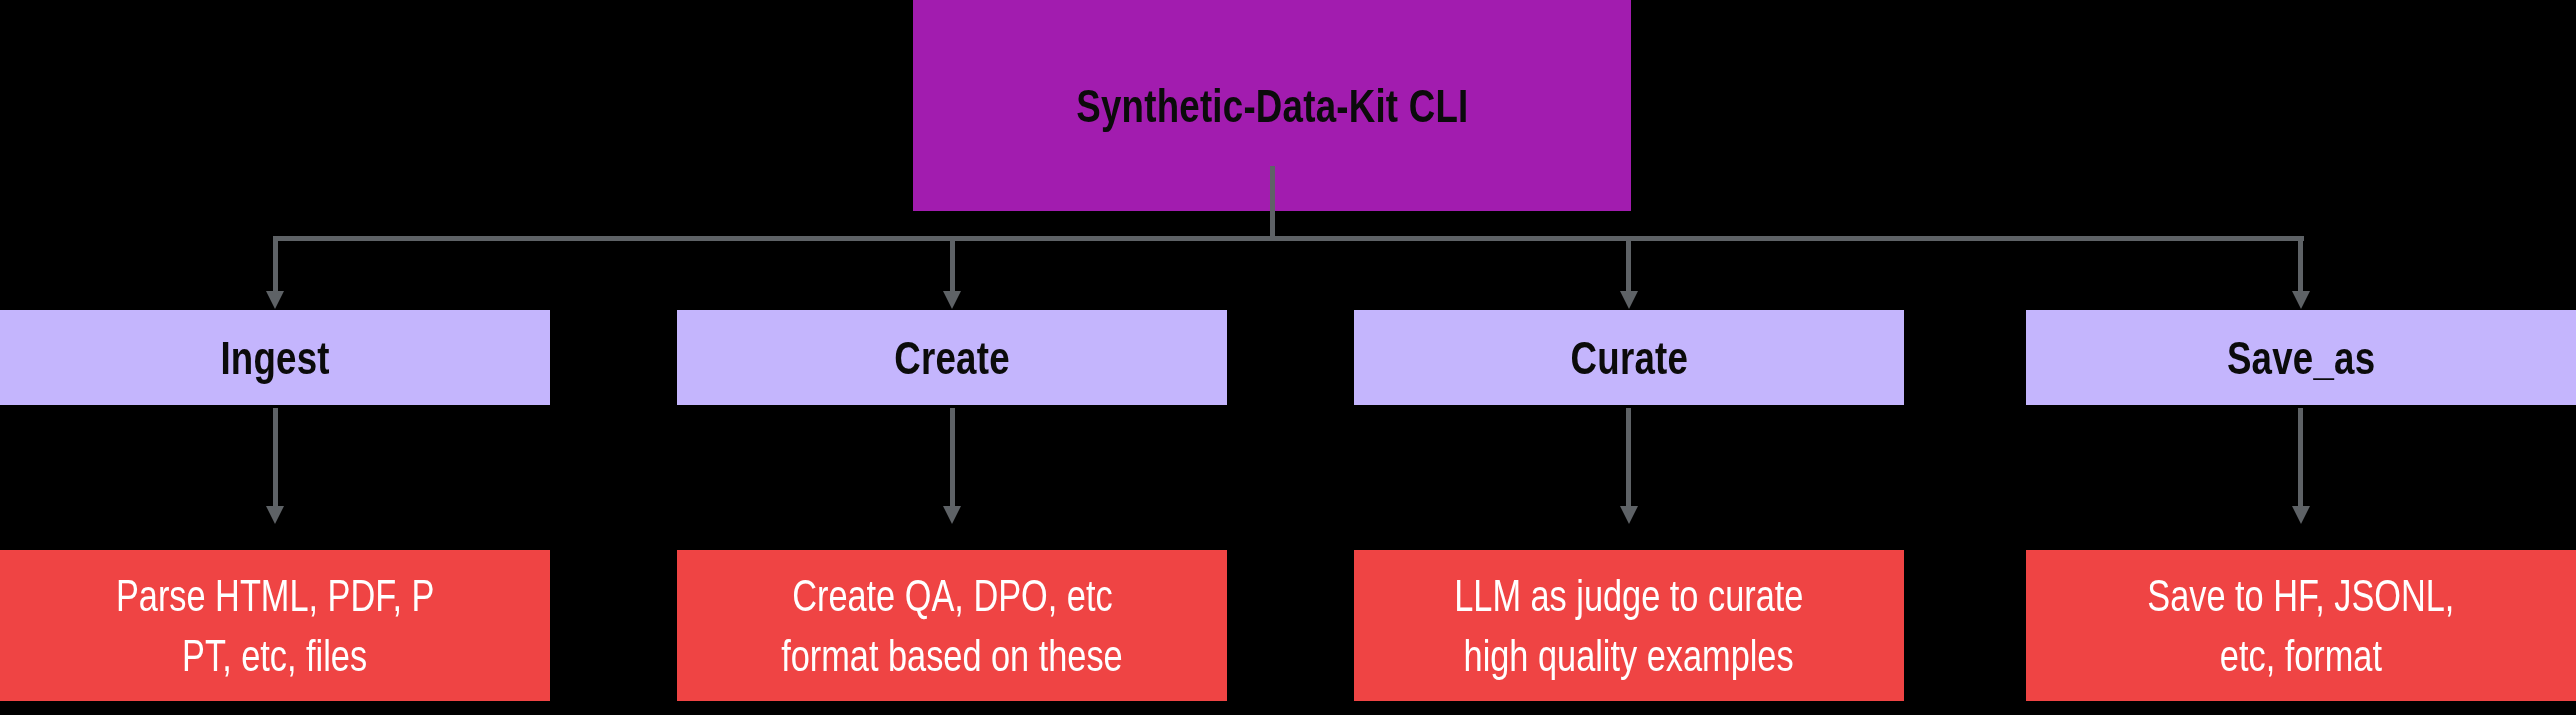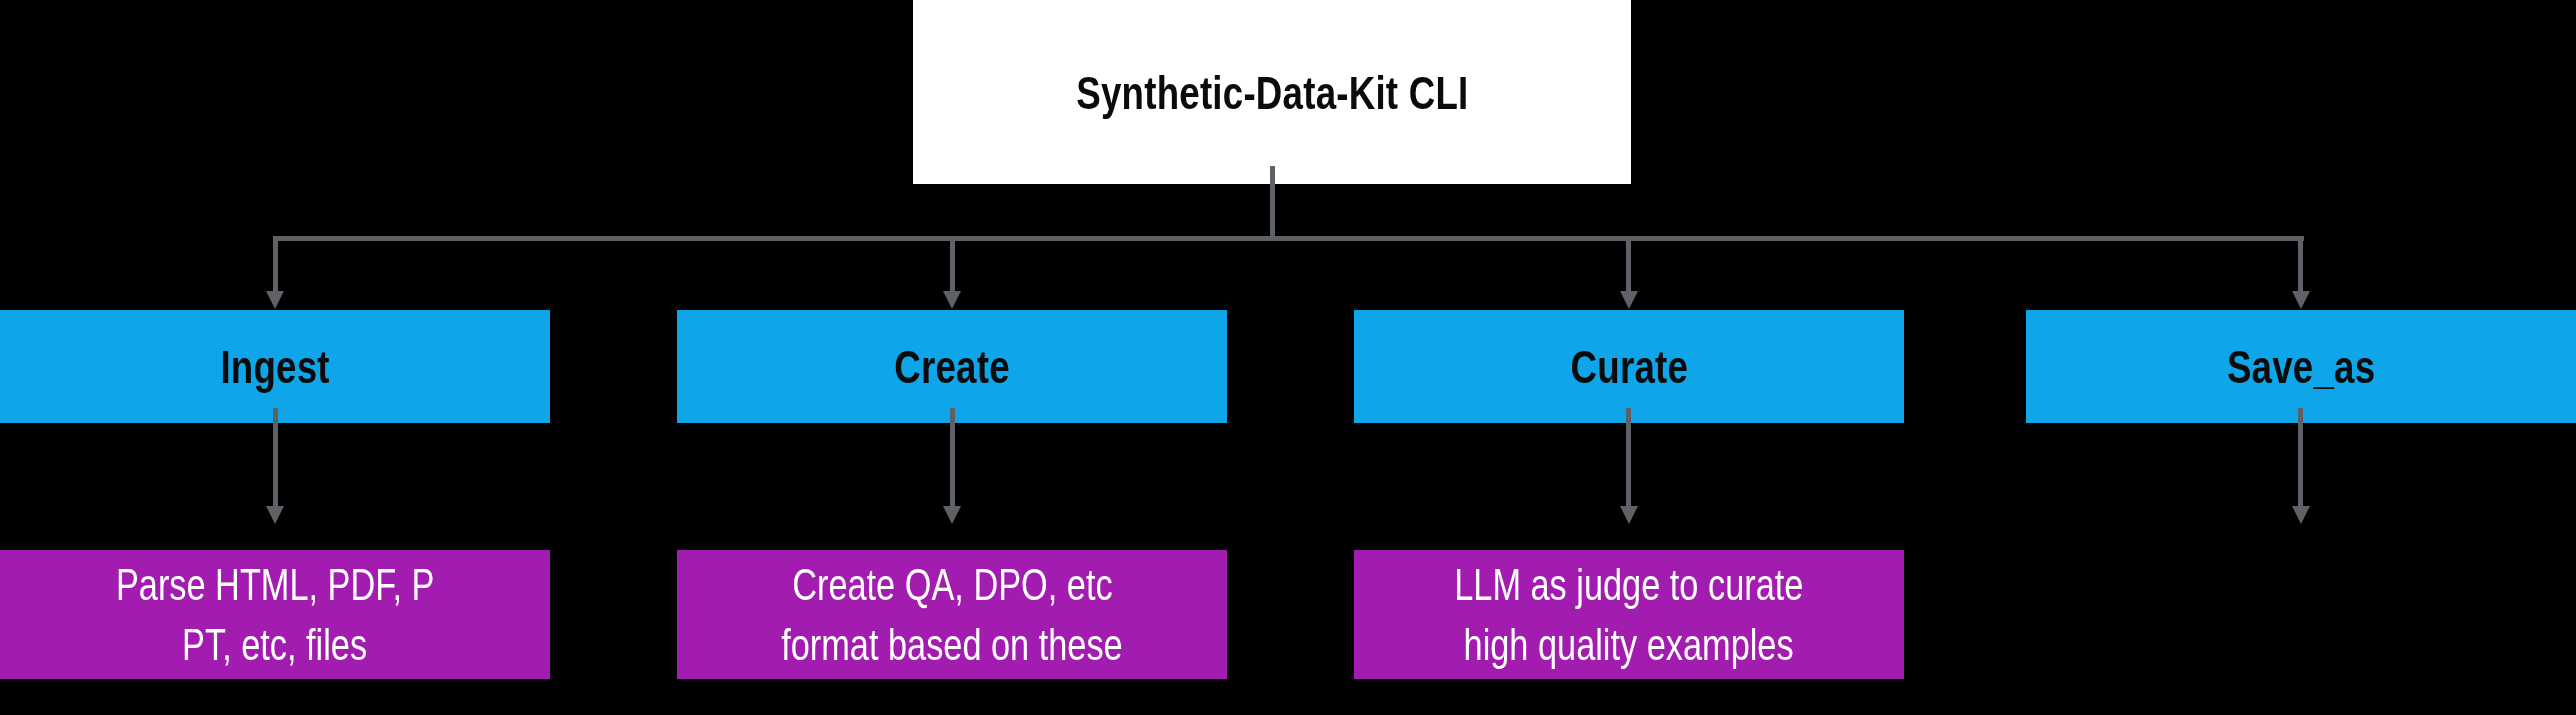--- a/index.html
+++ b/index.html
@@ -16,30 +16,30 @@
     font-family: "Liberation Sans", "DejaVu Sans", sans-serif;
   }
   .node {
     position: absolute;
     display: flex;
     align-items: center;
     justify-content: center;
     text-align: center;
   }
   .title-box {
-    left: 913px; top: 0; width: 718px; height: 184px;
-    background: #ffffff;
+    left: 913px; top: 0; width: 718px; height: 211px;
+    background: #a21caf;
   }
   .cmd-box {
-    top: 310px; height: 113px;
-    background: #0ea5e9;
+    top: 310px; height: 95px;
+    background: #c4b5fd;
   }
   .detail-box {
-    top: 550px; height: 129px;
-    background: #a21caf;
+    top: 550px; height: 151px;
+    background: #ef4444;
   }
   .col0 { left: 0;      width: 550px; }
   .col1 { left: 677px; width: 550px; }
   .col2 { left: 1354px; width: 550px; }
   .col3 { left: 2026px; width: 550px; }
 
   .condensed {
     display: inline-block;
     transform: scaleX(0.78);
     transform-origin: 50% 50%;
@@ -145,15 +145,21 @@
       <span class="condensed detail-line">LLM as judge to curate</span>
       <span class="condensed detail-line">high quality examples</span>
     </div>
   </div>
   <div class="node detail-box col1">
     <div class="detail-lines">
       <span class="condensed detail-line">Create QA, DPO, etc</span>
       <span class="condensed detail-line">format based on these</span>
     </div>
   </div>
+  <div class="node detail-box col3">
+    <div class="detail-lines">
+      <span class="condensed detail-line">Save to HF, JSONL,</span>
+      <span class="condensed detail-line">etc, format</span>
+    </div>
+  </div>
 
 </div>
 
 
 </body></html>

